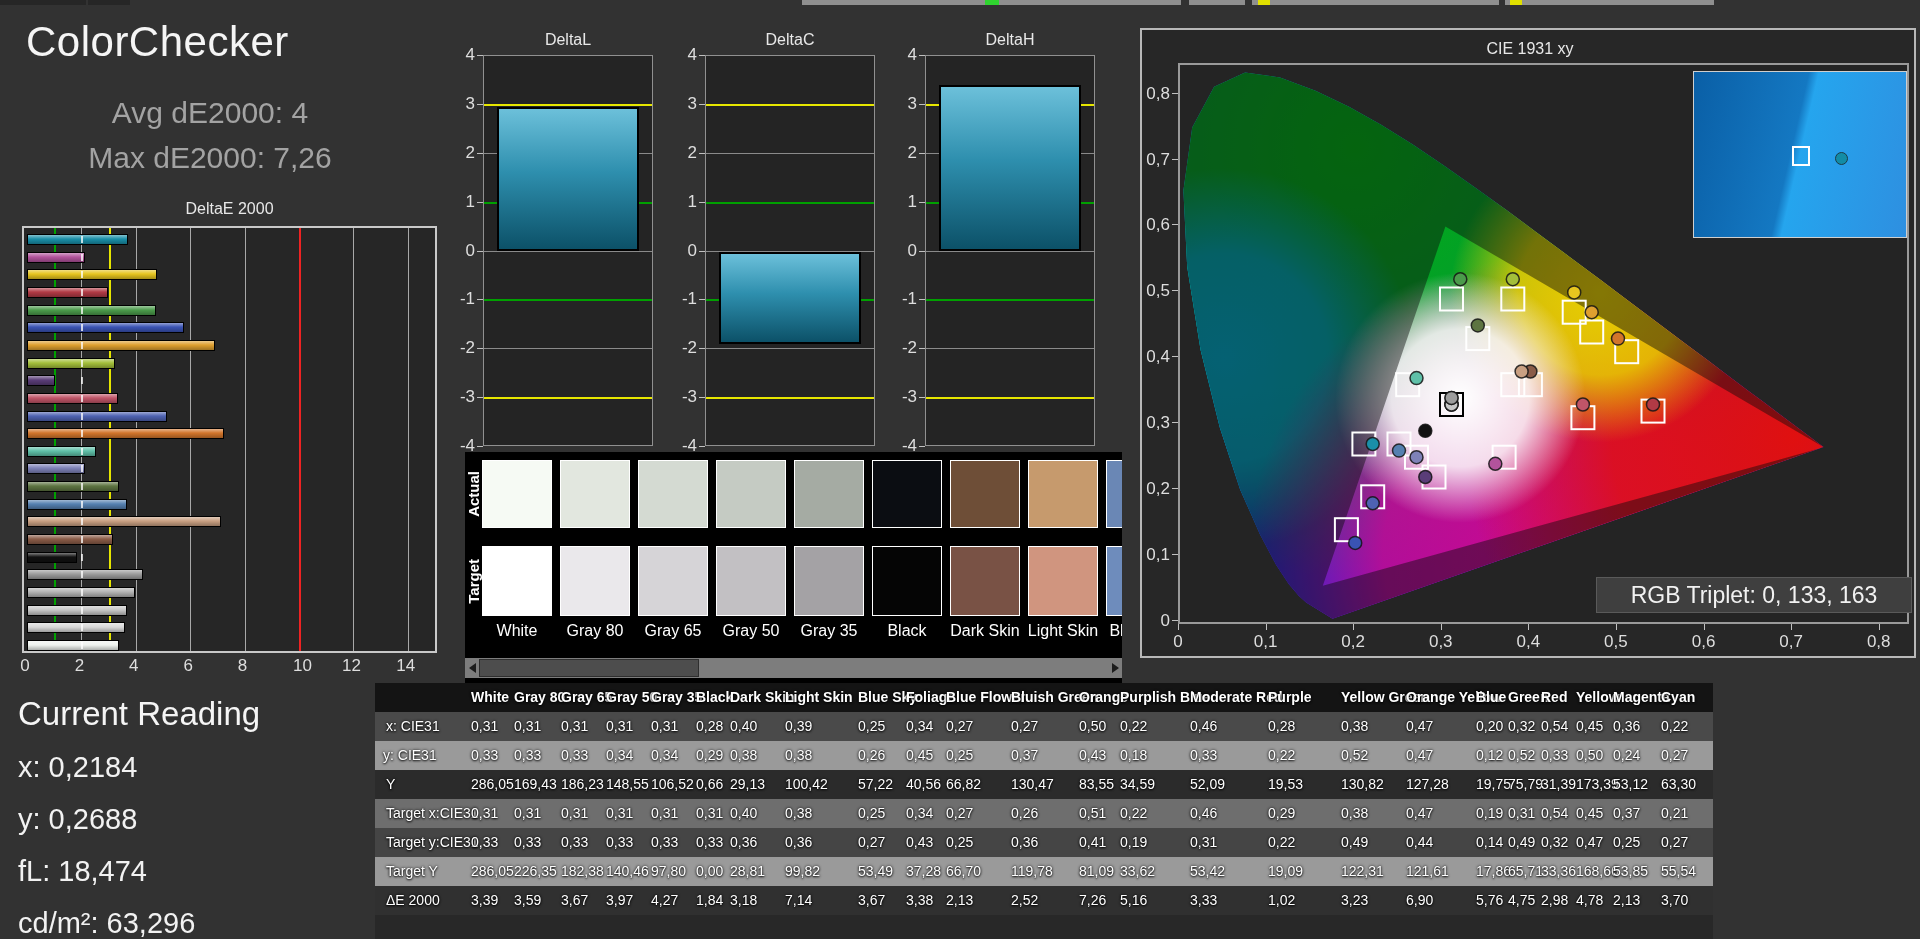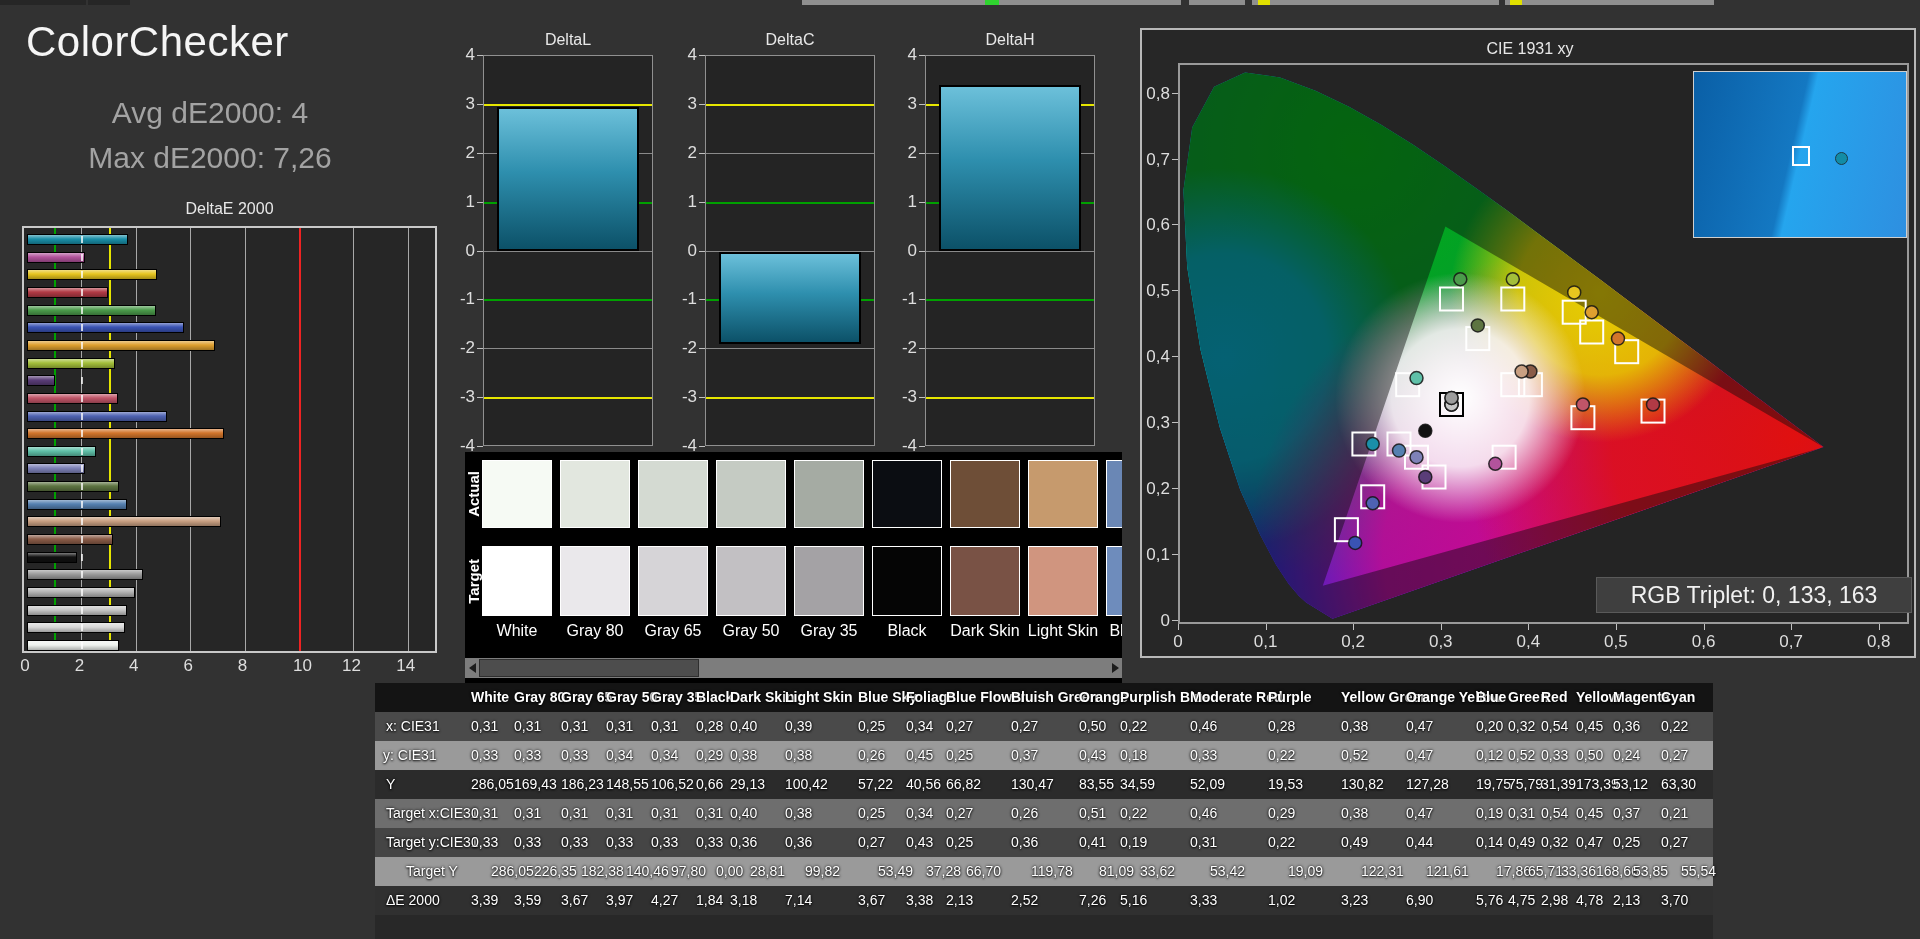--- a/index.html
+++ b/index.html
@@ -317,20 +317,27 @@
       <div style="position: absolute; left: 30px; top: 260.414px; width: 6px; height: 1px; background: rgb(192, 192, 192);"></div>
       <div class=" ylab" style="position: absolute; left: 0px; top: 251.414px; width: 28px;">0,5</div>
       <div style="position: absolute; left: 30px; top: 194.497px; width: 6px; height: 1px; background: rgb(192, 192, 192);"></div>
       <div class=" ylab" style="position: absolute; left: 0px; top: 185.497px; width: 28px;">0,6</div>
       <div style="position: absolute; left: 30px; top: 128.58px; width: 6px; height: 1px; background: rgb(192, 192, 192);"></div>
       <div class=" ylab" style="position: absolute; left: 0px; top: 119.58px; width: 28px;">0,7</div>
       <div style="position: absolute; left: 30px; top: 62.6627px; width: 6px; height: 1px; background: rgb(192, 192, 192);"></div>
       <div class=" ylab" style="position: absolute; left: 0px; top: 53.6627px; width: 28px;">0,8</div>
     </div>
 
+  <div id="reading-block" class="abs" style="left:18px;top:695px;width:350px;">
+    <div class="cr-title">Current Reading</div>
+    <div class="cr-line" style="margin-top:18px;">x: 0,2184</div>
+    <div class="cr-line" style="margin-top:19px;">y: 0,2688</div>
+    <div class="cr-line" style="margin-top:19px;">fL: 18,474</div>
+    <div class="cr-line" style="margin-top:19px;">cd/m²: 63,296</div>
+  </div>
 
   <div id="table-panel" class="abs" style="left:375px;top:683px;width:1338px;height:256px;background:#232323;">
       <div class="tbl-row" style="position: absolute; left: 0px; top: 0px; width: 1338px; height: 29px; background: rgb(20, 20, 20); display: flex;">
         <div class="tbl-cell tbl-head" style="width: 88px; padding-left: 11px;"></div>
         <div class="tbl-cell tbl-head" style="width: 43px;">White</div>
         <div class="tbl-cell tbl-head" style="width: 47px;">Gray 80</div>
         <div class="tbl-cell tbl-head" style="width: 45px;">Gray 65</div>
         <div class="tbl-cell tbl-head" style="width: 45px;">Gray 50</div>
         <div class="tbl-cell tbl-head" style="width: 45px;">Gray 35</div>
         <div class="tbl-cell tbl-head" style="width: 34px;">Black</div>
@@ -481,21 +488,21 @@
         <div class="tbl-cell" style="width: 73px;">0,22</div>
         <div class="tbl-cell" style="width: 65px;">0,49</div>
         <div class="tbl-cell" style="width: 70px;">0,44</div>
         <div class="tbl-cell" style="width: 32px;">0,14</div>
         <div class="tbl-cell" style="width: 33px;">0,49</div>
         <div class="tbl-cell" style="width: 35px;">0,32</div>
         <div class="tbl-cell" style="width: 37px;">0,47</div>
         <div class="tbl-cell" style="width: 48px;">0,25</div>
         <div class="tbl-cell" style="width: 40px;">0,27</div>
       </div>
-      <div class="tbl-row" style="position: absolute; left: 0px; top: 174px; width: 1338px; height: 29px; background: rgb(154, 154, 154); display: flex; justify-content: flex-end;">
+      <div class="tbl-row" style="position: absolute; left: 0px; top: 174px; width: 1338px; height: 29px; background: rgb(154, 154, 154); display: flex;">
         <div class="tbl-cell" style="width: 88px; padding-left: 11px;">Target Y</div>
         <div class="tbl-cell" style="width: 43px;">286,05</div>
         <div class="tbl-cell" style="width: 47px;">226,35</div>
         <div class="tbl-cell" style="width: 45px;">182,38</div>
         <div class="tbl-cell" style="width: 45px;">140,46</div>
         <div class="tbl-cell" style="width: 45px;">97,80</div>
         <div class="tbl-cell" style="width: 34px;">0,00</div>
         <div class="tbl-cell" style="width: 55px;">28,81</div>
         <div class="tbl-cell" style="width: 73px;">99,82</div>
         <div class="tbl-cell" style="width: 48px;">53,49</div>

